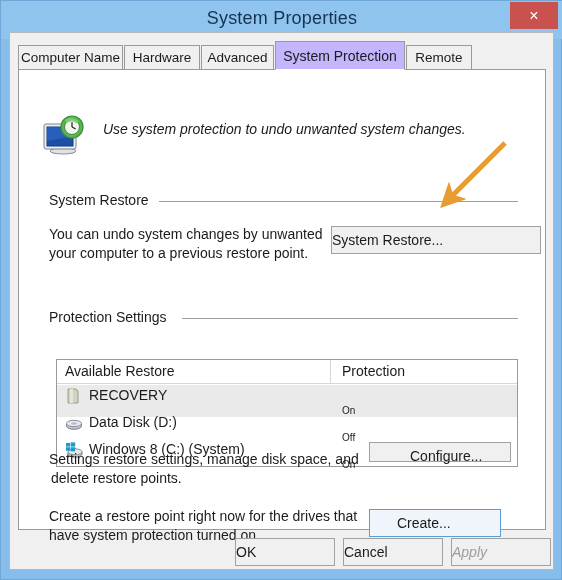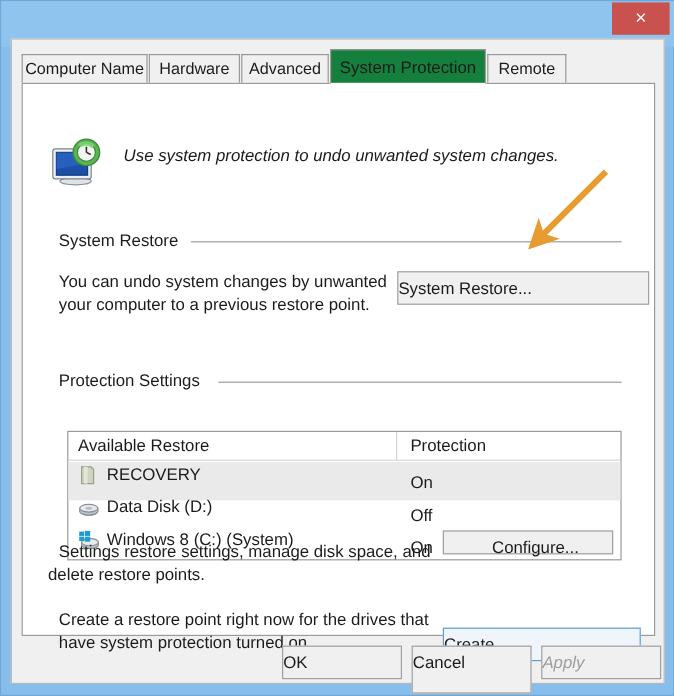--- a/index.html
+++ b/index.html
@@ -84,21 +84,21 @@
     line-height: 24px;
     text-align: center;
     box-sizing: border-box;
     cursor: pointer;
     white-space: nowrap;
   }
   .tab.active {
     top: 0px;
     height: 29px;
     line-height: 28px;
-    background: #15803d;
+    background: #c4b5fd;
     border: 1px solid #9a9a9a;
     border-bottom: 1px solid #ffffff;
     z-index: 5;
     font-size: 14px;
   }
 
   .tab-t0 { left: 0px;   width: 105px; }
   .tab-t1 { left: 106px; width: 76px;  }
   .tab-t2 { left: 183px; width: 73px;  }
   .tab-t3 { left: 257px; width: 130px; }
@@ -221,42 +221,43 @@
   }
   .lv-name {
     position: absolute;
     left: 32px; top: 2px;
     font-size: 14px;
     color: #1b1b1b;
     white-space: nowrap;
   }
   .lv-prot {
     position: absolute;
-    left: 285px; top: 9px;
-    font-size: 14px;
+    left: 285px; top: 20px;
+    font-size: 10px;
     color: #1b1b1b;
     text-align: center;
   }
 
   
   .arrow {
     position: absolute;
     left: 400px; top: 136px;
     width: 120px;
     height: 80px;
     pointer-events: none;
     z-index: 40;
   }
 </style>
 </head>
 <body>
 
 <div class="window">
 
   <div class="titlebar">
+    <div class="title-text">System Properties</div>
     <div class="close-btn">×</div>
   </div>
 
   <div class="dialog">
 
     <div class="tabstrip">
       <div class="tab tab-t0">Computer Name</div>
       <div class="tab tab-t1">Hardware</div>
       <div class="tab tab-t2">Advanced</div>
       <div class="tab tab-t3 active">System Protection</div>
@@ -339,31 +340,31 @@
               <rect x="1" y="6.2" width="4" height="3.6" fill="#1d9bd1"></rect>
               <rect x="5.6" y="6.2" width="4.6" height="4.2" fill="#1d9bd1"></rect>
             </svg>
           </div>
           <div class="lv-name">Windows 8 (C:) (System)</div>
           <div class="lv-prot">On</div>
         </div>
       </div>
 
       <div class="body-text" style="left:30px; top:380px;">Settings restore settings, manage disk space, and</div>
-      <div class="body-text" style="left:21px; top:399px;">delete restore points.</div>
+      <div class="body-text" style="left:32px; top:399px;">delete restore points.</div>
       <div class="btn" style="left:350px; top:372px; width:142px; height:20px; line-height:26px;padding-left:40px;">Configure...</div>
 
       <div class="body-text" style="left:30px; top:437px;">Create a restore point right now for the drives that</div>
       <div class="body-text" style="left:30px; top:456px;">have system protection turned on.</div>
-      <div class="btn focus" style="left:350px; top:453px; width:165px; height:28px; line-height:26px;">Create...</div>
+      <div class="btn focus" style="left:350px; top:439px; width:132px; height:28px; line-height:26px;padding-left:27px;">Create...</div>
 
     </div>
 
     <div class="btn" style="left:225px; top:505px; width:100px; height:28px; line-height:26px;">OK</div>
-    <div class="btn" style="left:333px; top:505px; width:100px; height:40px; line-height:26px;">Cancel</div>
+    <div class="btn" style="left:333px; top:505px; width:100px; height:28px; line-height:26px;">Cancel</div>
     <div class="btn disabled" style="left:441px; top:505px; width:100px; height:28px; line-height:26px;">Apply</div>
 
   </div>
 
   <div class="arrow">
     <svg width="120" height="80" viewBox="0 0 120 80">
       <defs>
         <marker id="arrowhead" markerWidth="5" markerHeight="5" refX="2.2" refY="2.5" orient="auto" markerUnits="strokeWidth">
           <path d="M0,0 L5,2.5 L0,5 L1.3,2.5 Z" fill="#e89b30"></path>
         </marker>

